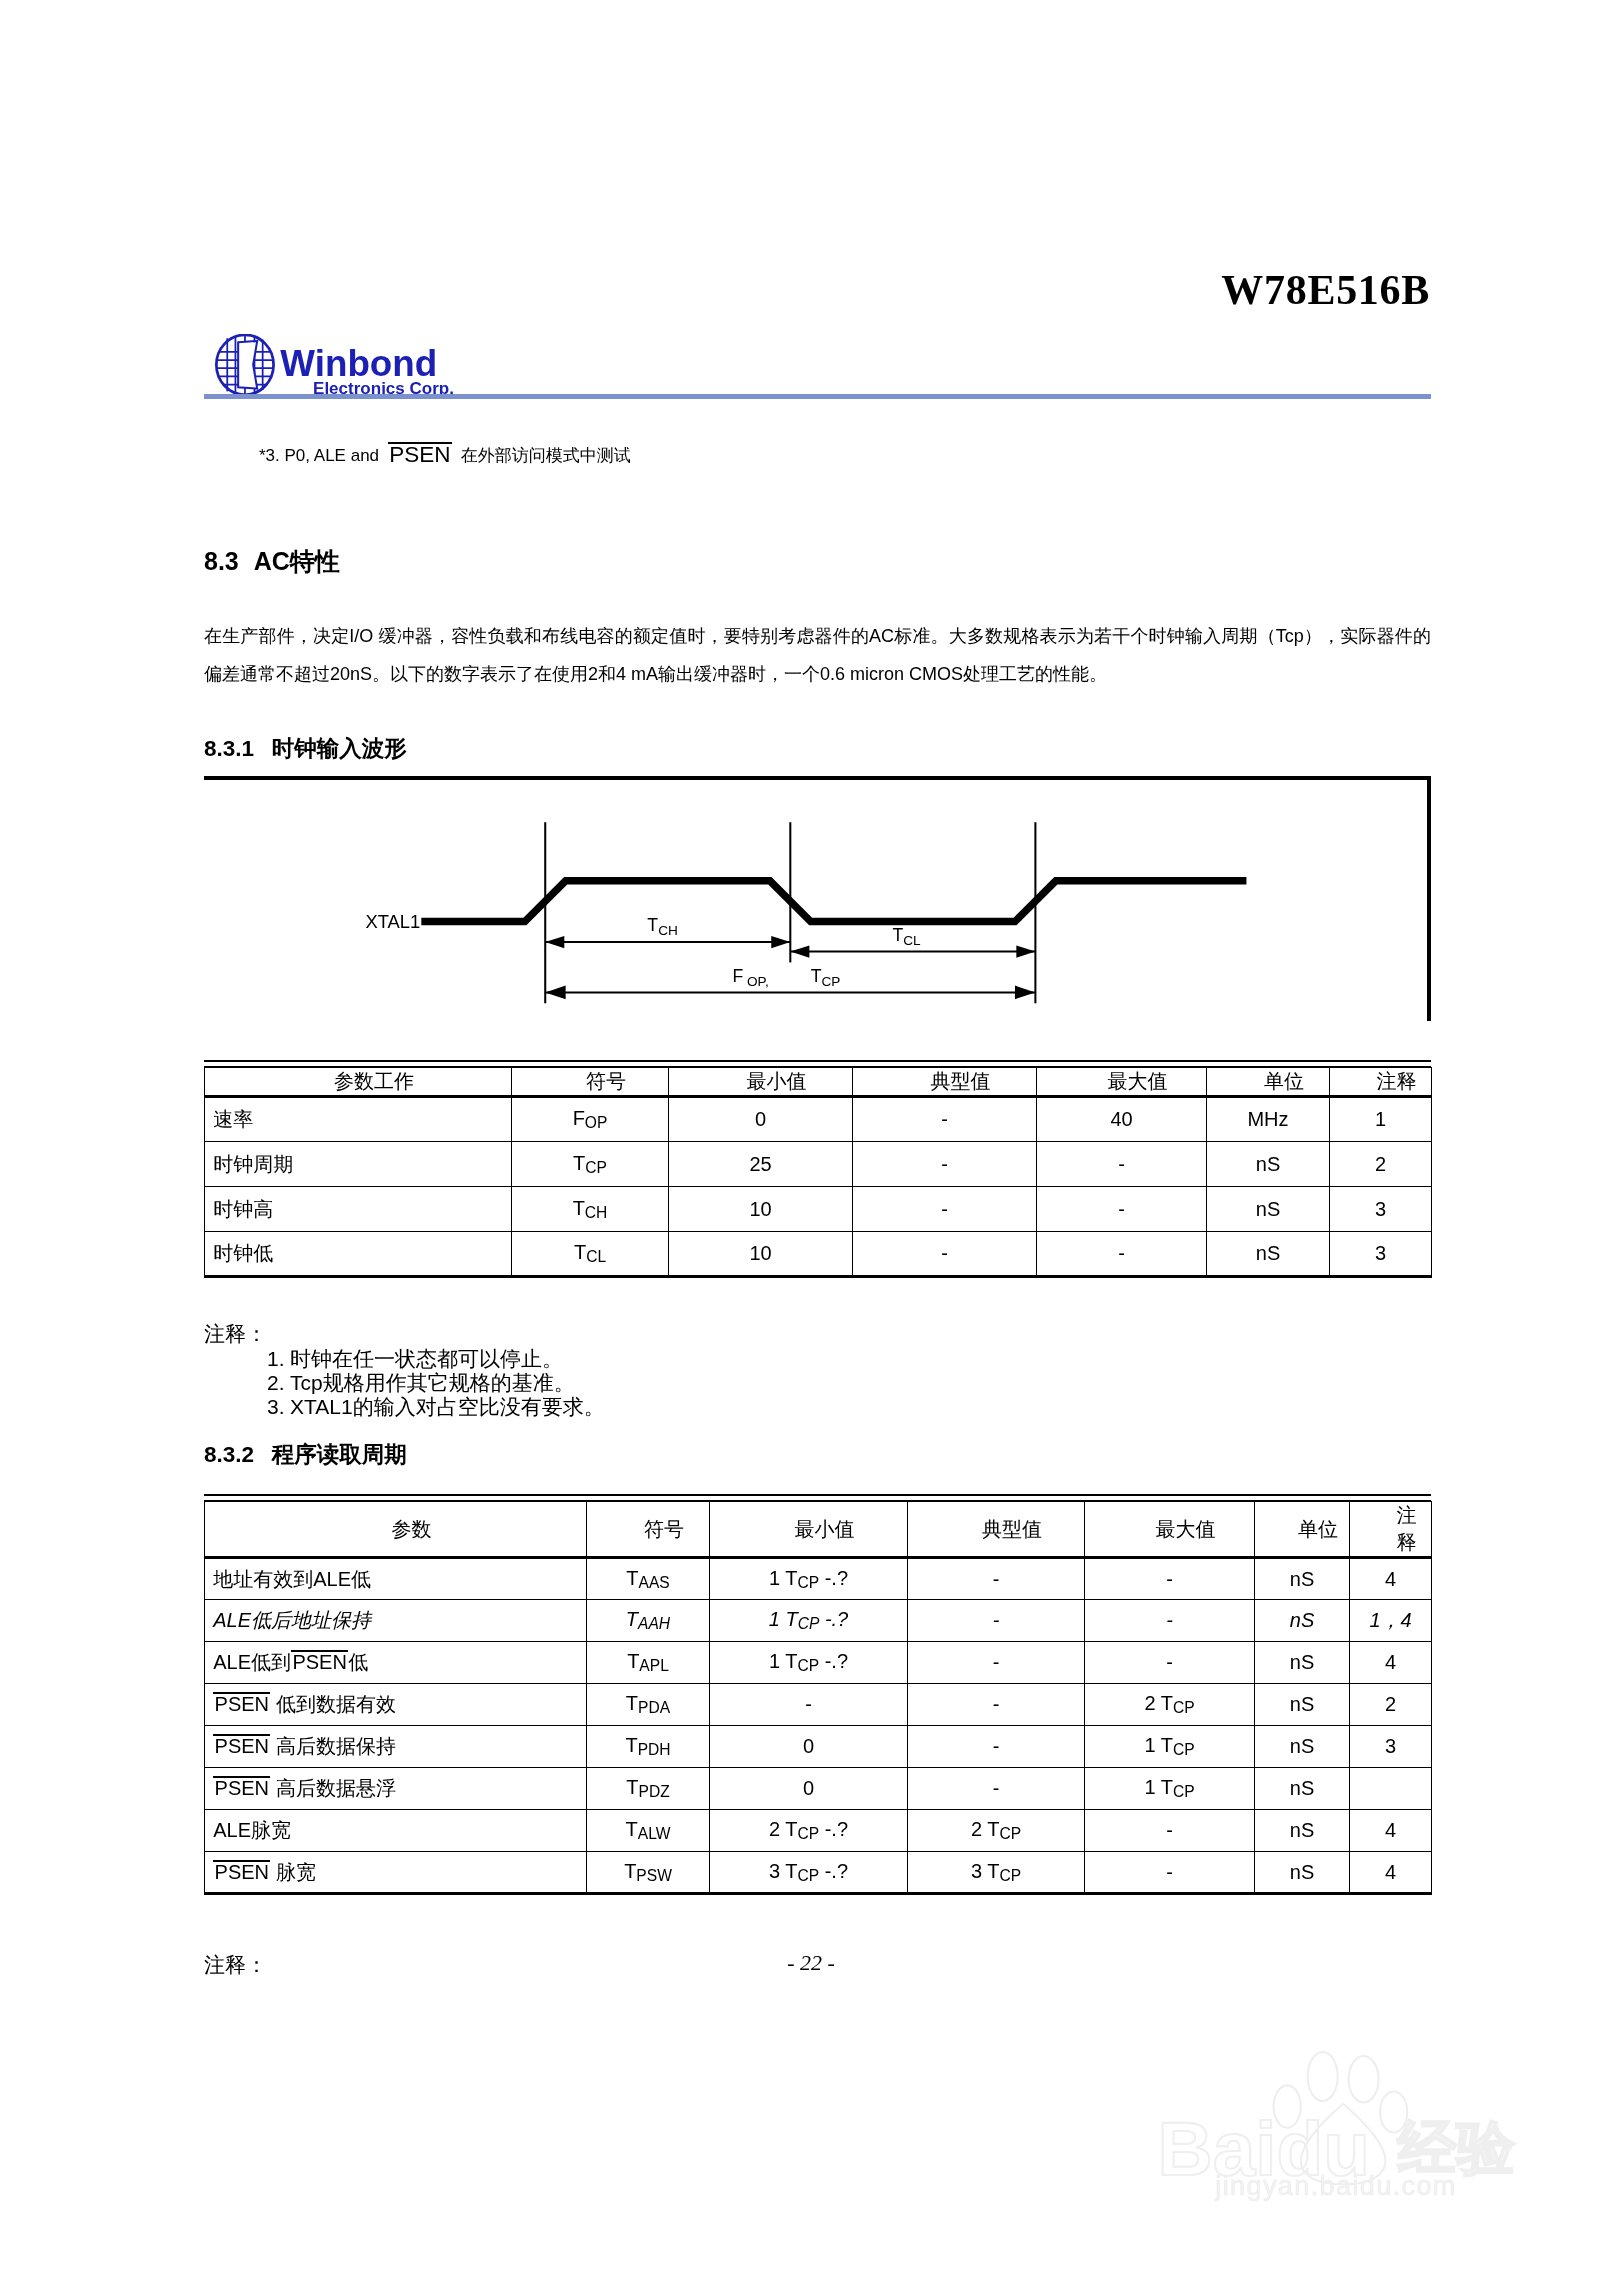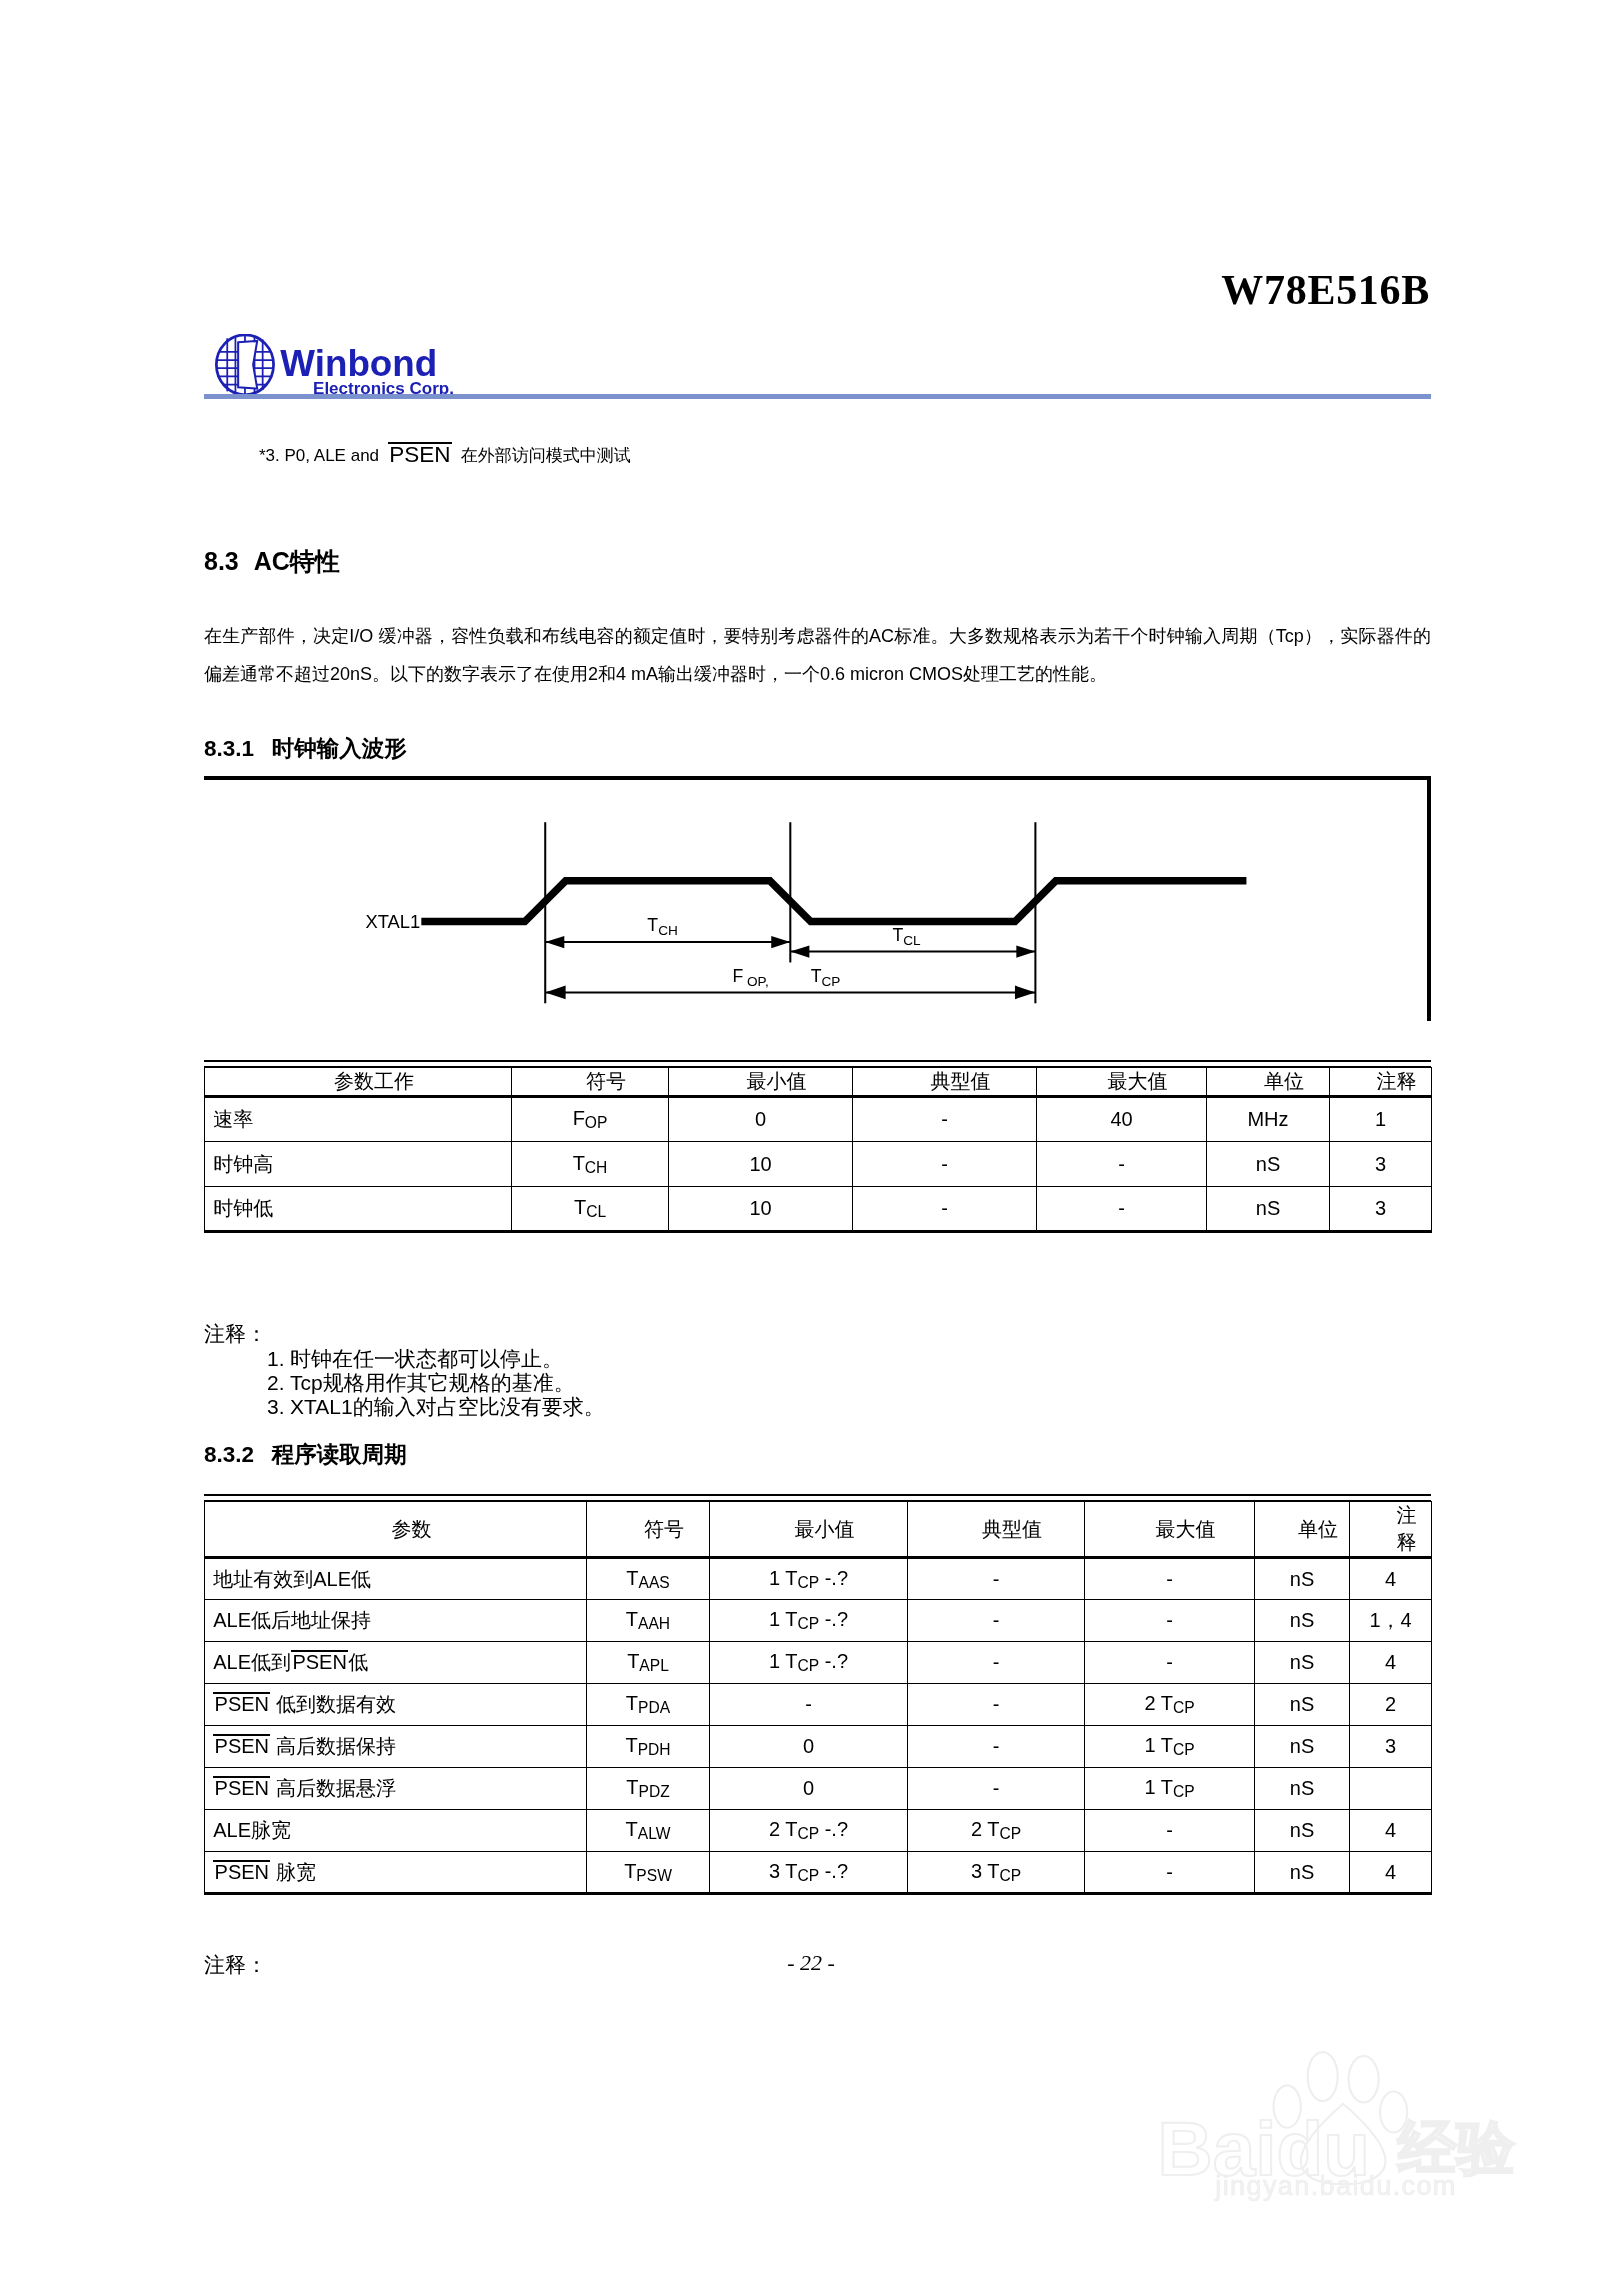--- a/index.html
+++ b/index.html
@@ -307,20 +307,29 @@
         <tr style="height:45px">
           <td class="l">速率</td>
           <td class="c"><span class="sym"><span>F</span><span class="sub">OP</span></span></td>
           <td class="c">0</td>
           <td class="c">-</td>
           <td class="c">40</td>
           <td class="c">MHz</td>
           <td class="c">1</td>
         </tr>
         <tr style="height:45px">
+          <td class="l">时钟周期</td>
+          <td class="c"><span class="sym"><span>T</span><span class="sub">CP</span></span></td>
+          <td class="c">25</td>
+          <td class="c">-</td>
+          <td class="c">-</td>
+          <td class="c">nS</td>
+          <td class="c">2</td>
+        </tr>
+        <tr style="height:45px">
           <td class="l">时钟高</td>
           <td class="c"><span class="sym"><span>T</span><span class="sub">CH</span></span></td>
           <td class="c">10</td>
           <td class="c">-</td>
           <td class="c">-</td>
           <td class="c">nS</td>
           <td class="c">3</td>
         </tr>
         <tr style="height:45px">
           <td class="l">时钟低</td>
@@ -374,21 +383,21 @@
       <tbody id="t2body">
           <tr style="height: 42px;">
             <td class="l">地址有效到ALE低</td>
             <td class="c"><span class="sym">T<span class="sub">AAS</span></span></td>
             <td class="c"><span class="sym">1 T<span class="sub">CP</span> -.?</span></td>
             <td class="c"><span class="sym">-</span></td>
             <td class="c"><span class="sym">-</span></td>
             <td class="c"><span class="sym">nS</span></td>
             <td class="c"><span class="sym">4</span></td>
           </tr>
-          <tr style="height: 42px;">
+          <tr style="height: 42px; font-style: italic;">
             <td class="l">ALE低后地址保持</td>
             <td class="c"><span class="sym">T<span class="sub">AAH</span></span></td>
             <td class="c"><span class="sym">1 T<span class="sub">CP</span> -.?</span></td>
             <td class="c"><span class="sym">-</span></td>
             <td class="c"><span class="sym">-</span></td>
             <td class="c"><span class="sym">nS</span></td>
             <td class="c"><span class="sym">1，4</span></td>
           </tr>
           <tr style="height: 42px;">
             <td class="l">ALE低到<span class="ovl">PSEN</span>低</td>

